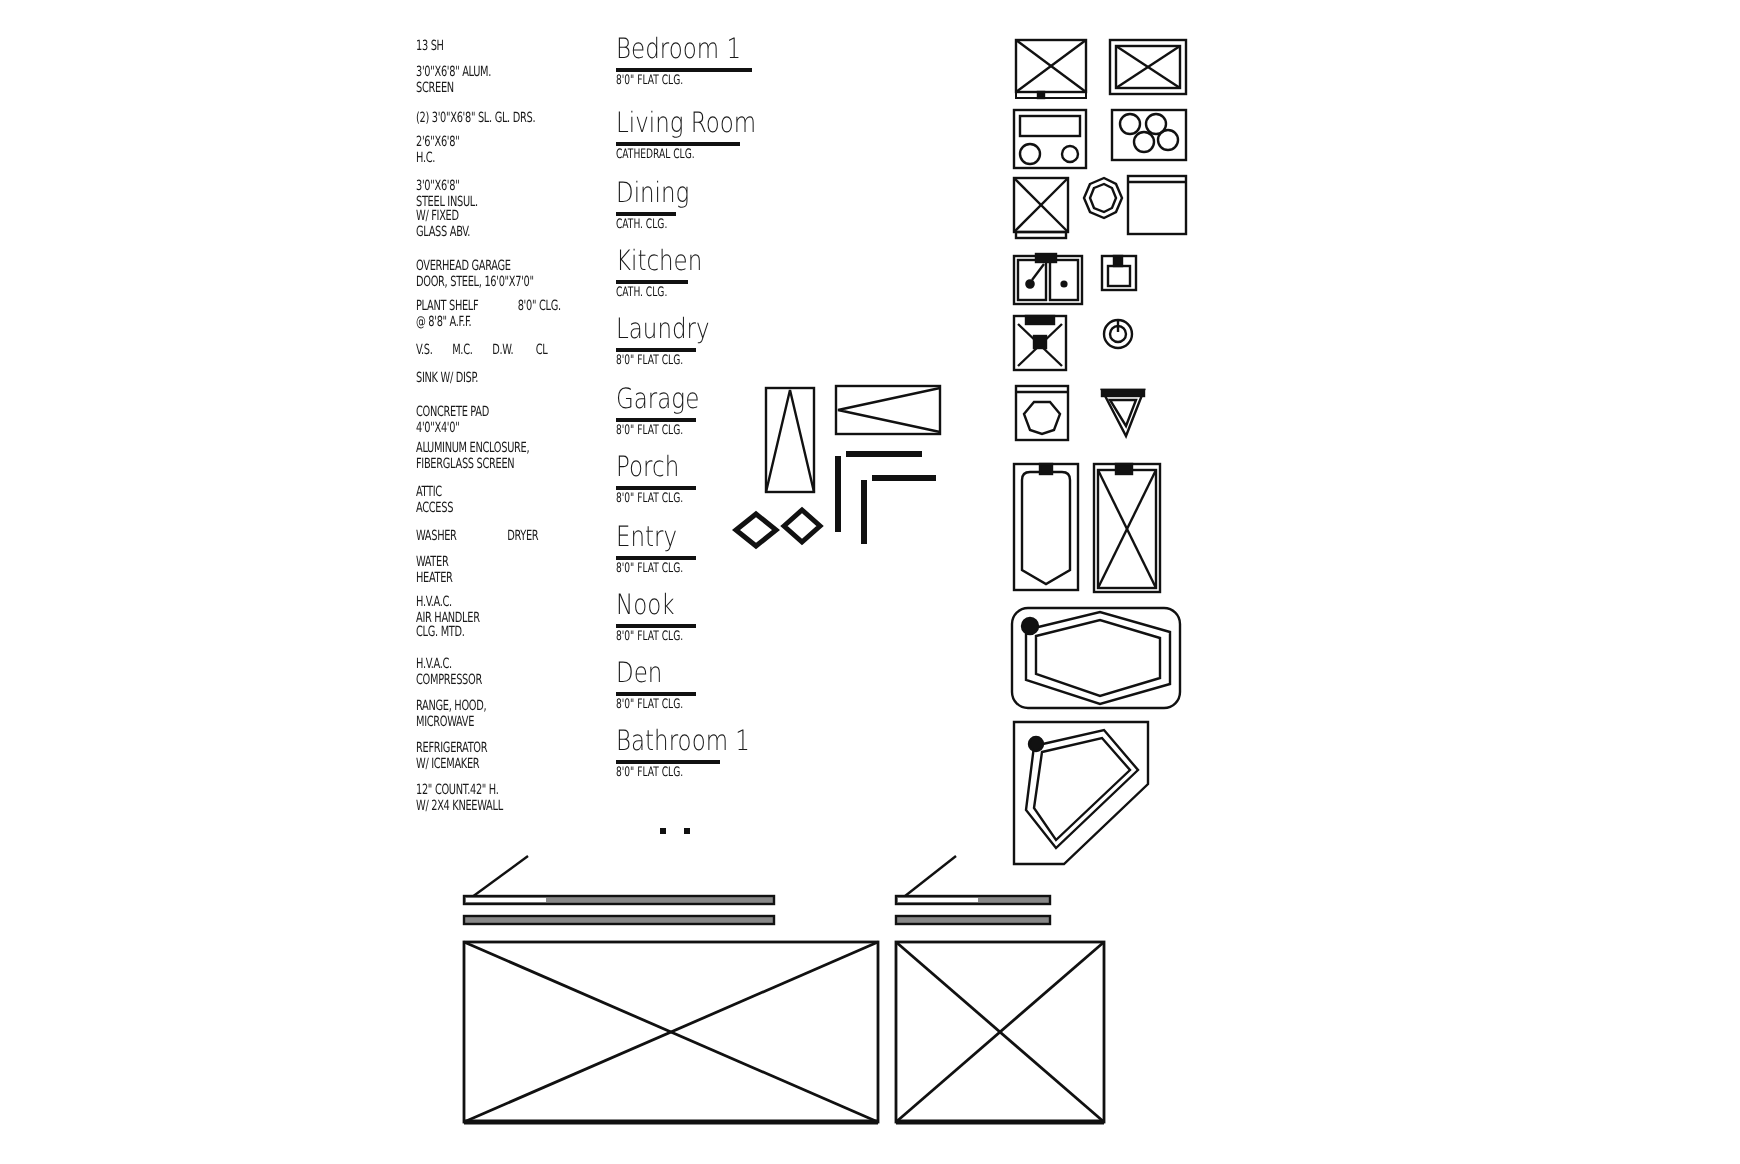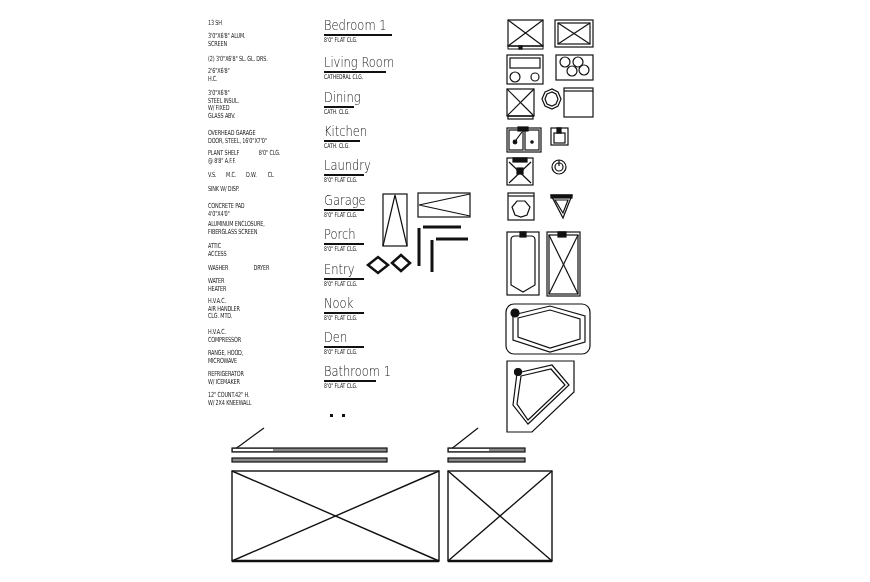--- a/index.html
+++ b/index.html
@@ -1,19 +1,19 @@
 <!DOCTYPE html>
 <html><head>
 <meta charset="utf-8">
 <style>
   html, body { margin:0; padding:0; background:#ffffff; }
   body { width:870px; height:582px; position:relative; overflow:hidden; font-family:"DejaVu Sans Condensed","DejaVu Sans", sans-serif; color:#111; }
   .canvas { position:absolute; left:0; top:0; width:870px; height:582px; }
   .note { position:absolute; left:208px; font-size:7px; line-height:7.5px; letter-spacing:-0.2px; text-transform:uppercase; transform:scaleX(0.78); transform-origin:left top; white-space:pre; color:#1a1a1a; }
-  .room { position:absolute; left:324px; }
+  .room { position:absolute; left:308px; }
   .room-name { font-size:14px; line-height:14px; transform:scaleX(0.82); transform-origin:left top; white-space:nowrap; color:#1a1a1a; display:block; font-family:"DejaVu Sans", sans-serif; font-weight:300; }
   .room-line { height:2px; background:#111; margin-top:2px; }
   .room-sub { font-size:6.5px; line-height:7px; transform:scaleX(0.78); transform-origin:left top; white-space:nowrap; text-transform:uppercase; display:block; margin-top:1px; }
   svg.sym { position:absolute; left:0; top:0; }
 </style>
 </head>
 <body>
 
 <div class="canvas">
 

